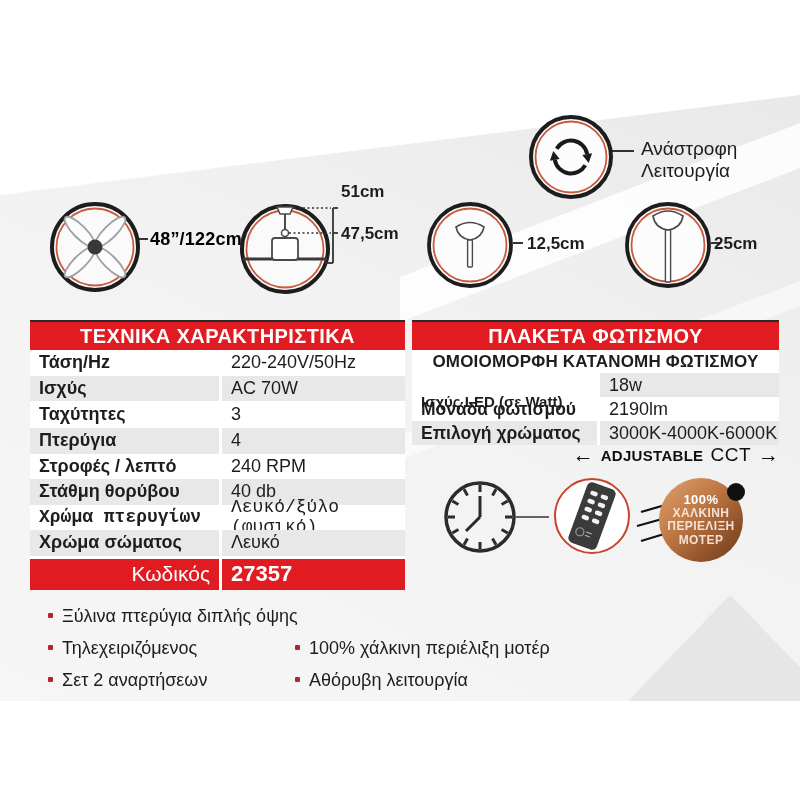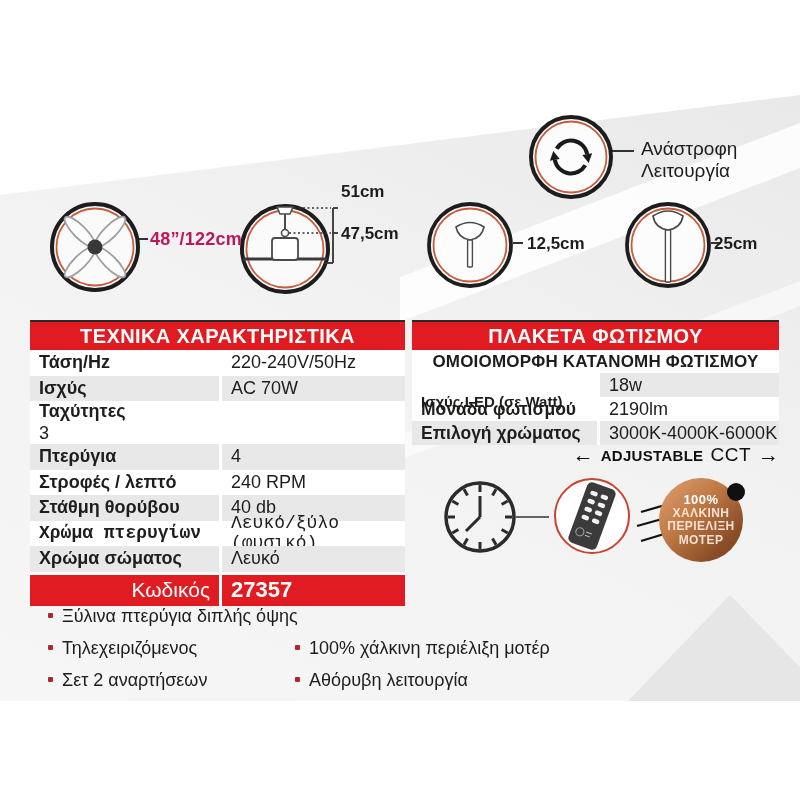--- a/index.html
+++ b/index.html
@@ -10,21 +10,21 @@
      clip-path:polygon(0 195px,800px 95px,800px 701px,0 701px);
      background:linear-gradient(205deg,#e7e7e7 0%,#f2f2f2 45%,#f7f7f7 100%);}
   .bg-stripe-a{position:absolute;inset:0;background:rgba(255,255,255,.85);
      clip-path:polygon(400px 277px,800px 123px,800px 168px,400px 322px);}
   .bg-stripe-b{position:absolute;inset:0;background:rgba(255,255,255,.55);
      clip-path:polygon(330px 462px,800px 281px,800px 306px,330px 487px);}
   .bg-pyramid{position:absolute;inset:0;background:#e6e6e6;
      clip-path:polygon(628px 701px,730px 595px,800px 667px,800px 701px);}
   .art{position:absolute;left:0;top:0;}
   .lbl{position:absolute;white-space:nowrap;}
-  .dim{font-size:18px;font-weight:700;letter-spacing:.2px;color:#be185d;}
+  .dim{font-size:18px;font-weight:700;letter-spacing:.2px;color:#000000;}
   .dim-sm{font-size:17px;font-weight:700;color:#1d1d1b;}
   .rev{font-size:19px;font-weight:400;line-height:22px;color:#1d1d1b;}
   
   .spec-table{position:absolute;background:#fff;}
   .tbl-head{background:#e01b22;border-top:2px solid #2a2a2a;color:#fff;font-weight:700;
             font-size:20px;letter-spacing:.4px;display:flex;align-items:center;justify-content:center;}
   .rowwrap{display:flex;flex-direction:column;}
   .srow{display:flex;align-items:stretch;}
   .srow .cl,.srow .cv{display:flex;align-items:center;}
   .srow .cl{font-weight:700;padding-left:9px;}
@@ -191,21 +191,21 @@
       <div class="srow" style="height:25.5px;">
         <div class="cl" style="width:180px;">Τάση/Hz</div>
           <div class="gap"></div>
         <div class="cv">220-240V/50Hz</div>
         </div>
       <div class="srow gray" style="height:25.5px;">
         <div class="cl" style="width:180px;">Ισχύς</div>
           <div class="gap"></div>
         <div class="cv">AC 70W</div>
         </div>
-      <div class="srow" style="height:43px;flex-direction:column;">
+      <div class="srow" style="height:27px;">
         <div class="cl" style="width:180px;">Ταχύτητες</div>
           <div class="gap"></div>
         <div class="cv">3</div>
         </div>
       <div class="srow gray" style="height:25.5px;">
         <div class="cl" style="width:180px;">Πτερύγια</div>
           <div class="gap"></div>
         <div class="cv">4</div>
         </div>
       <div class="srow" style="height:25.5px;">

